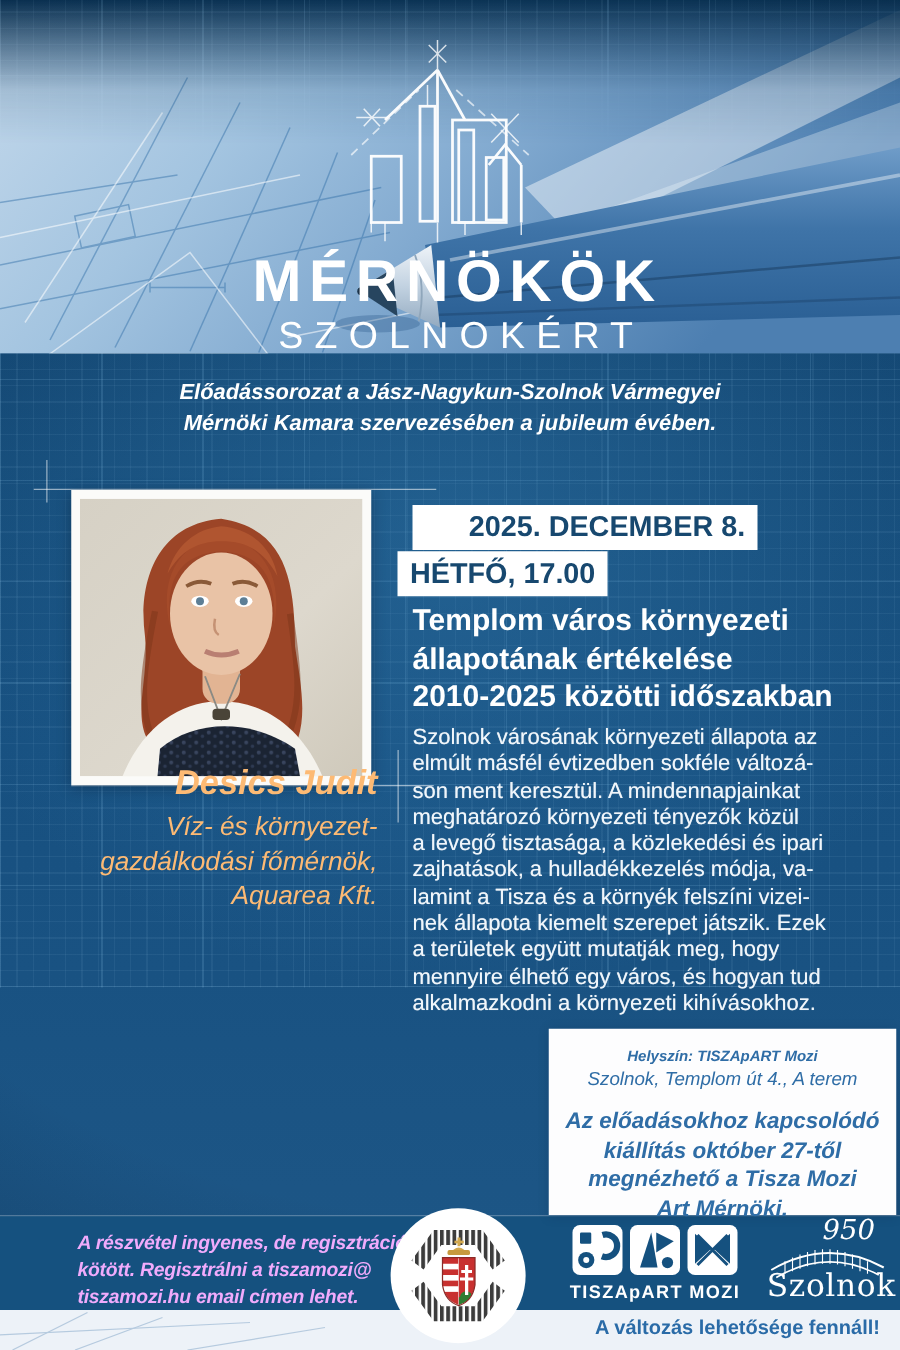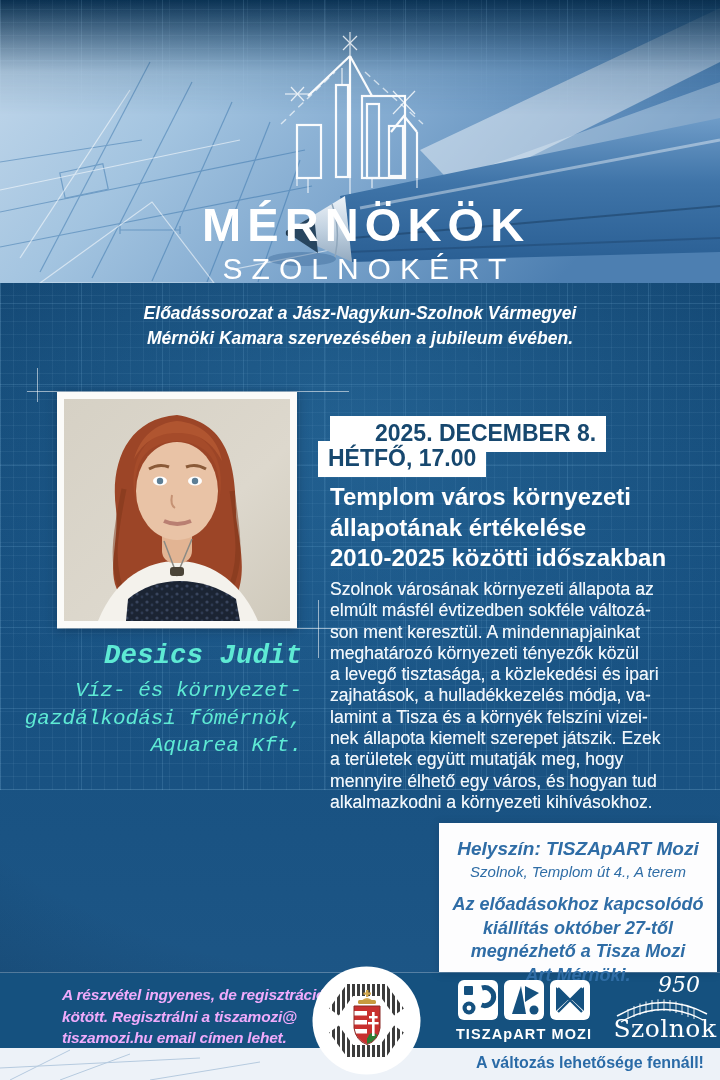--- a/index.html
+++ b/index.html
@@ -38,39 +38,39 @@
 
   
   .photo-frame{left:57px;top:392px;width:240px;height:236px;background:#fbfbf9;padding:7px;box-sizing:border-box;box-shadow:0 2px 10px rgba(0,20,40,.35);}
   .photo-frame svg{display:block;}
   .cropline{background:rgba(255,255,255,.55);}
   .cl-top{left:27px;top:391px;width:322px;height:1px;}
   .cl-bottom{left:57px;top:628px;width:290px;height:1px;}
   .cl-left{left:37px;top:368px;width:1px;height:34px;}
   .cl-right{left:318px;top:600px;width:1px;height:58px;}
 
-  .speaker{left:10px;top:640px;width:292px;text-align:right;color:#5eead4;font-family:Liberation Mono, monospace;}
+  .speaker{left:10px;top:610px;width:292px;text-align:right;color:#fdba74;}
   .speaker-name{font-size:27.5px;font-weight:bold;font-style:italic;margin-bottom:6px;}
   .speaker-role{font-size:21px;font-style:italic;line-height:27.5px;}
 
   
   .badge{background:#fff;color:#17486f;font-weight:bold;font-size:23px;
     padding:4px 10px 5px 10px;white-space:nowrap;display:inline-block;}
-  .badge1{left:330px;top:416px;padding-left:45px;}
+  .badge1{left:330px;top:404px;padding-left:45px;}
   .badge2{left:318px;top:441px;}
   .event-title{left:330px;top:482px;color:#fff;font-weight:bold;font-size:24px;line-height:30.5px;}
   .event-title div{white-space:nowrap;}
   .event-body{left:330px;top:579px;color:#f0f6fb;font-size:17.6px;line-height:21.3px;
     text-shadow:0 0 .6px rgba(255,255,255,.65);}
   .event-body div{white-space:nowrap;}
 
   
   .venue-box{left:439px;top:823px;width:278px;height:149px;background:#fdfdfe;
     color:#2f6da6;text-align:center;box-sizing:border-box;padding-top:15px;box-shadow:0 1px 8px rgba(10,40,70,.25);}
-  .venue-l1{font-size:19px;font-weight:bold;font-style:italic;}
+  .venue-l1{font-size:12px;font-weight:bold;font-style:italic;}
   .venue-l2{font-size:15px;font-style:italic;margin-top:3px;}
   .venue-exhibit{margin-top:13px;font-size:18px;font-weight:bold;font-style:italic;line-height:23.5px;}
 
   
   .reg-text{left:14px;top:984px;color:#f0abfc;font-style:italic;font-weight:bold;
     font-size:15.5px;line-height:21.5px;letter-spacing:-.2px;margin-left:48px;}
   .reg-text div{white-space:nowrap;}
 
   .emblem-circle{left:312px;top:966px;width:109px;height:109px;}
 

